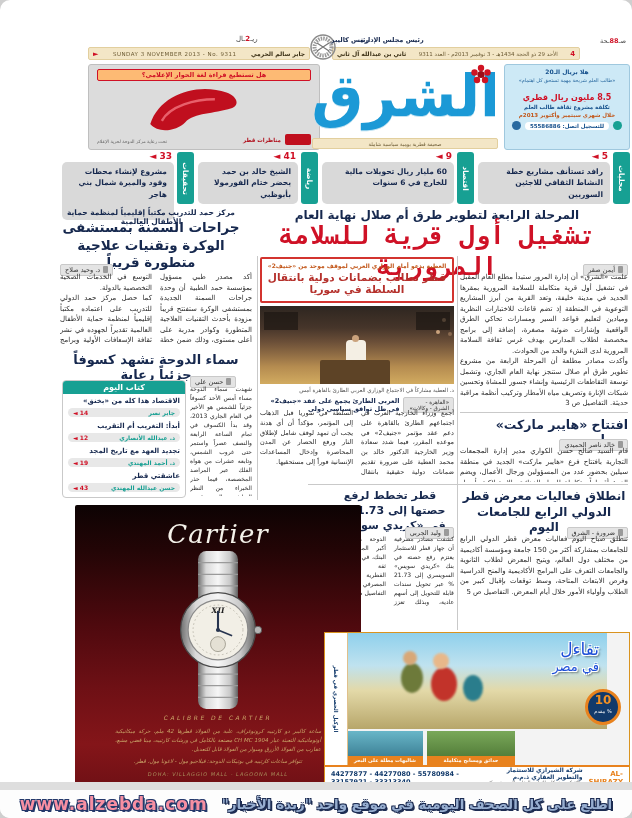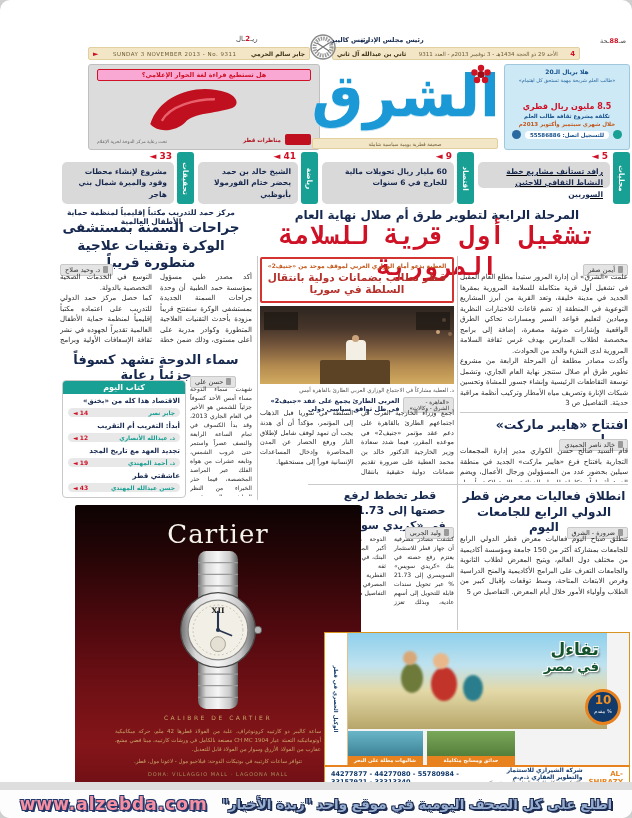--- a/index.html
+++ b/index.html
@@ -37,21 +37,21 @@
   .crowd{position:absolute;width:4px;height:4px;border-radius:50%;background:#caa27c;
     box-shadow:12px 2px 0 #8a6a50,26px -1px 0 #d8b58e,40px 3px 0 #77573f,55px 0 0 #c59a74,70px 2px 0 #94714f,86px -2px 0 #d2ad84,101px 1px 0 #7d5c41,116px 3px 0 #bd9670,131px 0 0 #8a664a,146px 2px 0 #d8b58e,161px -1px 0 #9a7452,176px 2px 0 #c59a74;}
   
   .cartier{background:linear-gradient(180deg,#0d0303 0%,#230506 16%,#4e090e 42%,#6e1015 64%,#841519 84%,#6e1015 100%);border-radius:2px;overflow:hidden;}
   .gold{color:#caa468;}
   
   .travel{background:#f3f3f3;border:1px solid #d9931f;overflow:hidden;}
   .travel .scene{position:absolute;background:linear-gradient(180deg,#8fd0ec 0%,#bfe2ef 34%,#e3d9a8 60%,#b7a66a 100%);overflow:hidden;}
   .blob{position:absolute;border-radius:50%;filter:blur(1px);}
   .orange-strip{position:absolute;background:#e8821e;color:#fff;font-size:5px;font-weight:bold;text-align:center;line-height:9px;}
-  .outline-orange{color:#14532d;font-weight:bold;text-shadow:1px 1px 0 #fff,-1px 1px 0 #fff,1px -1px 0 #fff,-1px -1px 0 #fff,2px 2px 2px rgba(0,0,0,.5);}
+  .outline-orange{color:#1d4ed8;font-weight:normal;text-shadow:1px 1px 0 #fff,-1px 1px 0 #fff,1px -1px 0 #fff,-1px -1px 0 #fff,2px 2px 2px rgba(0,0,0,.5);}
   
   .banner-url{font-size:17px;font-weight:bold;letter-spacing:1px;color:#f78fa2;
     text-shadow:1px 1px 0 #25396b,-1px 1px 0 #25396b,1px -1px 0 #25396b,-1px -1px 0 #25396b,2px 2px 0 #25396b;}
   .banner-ar{font-size:13.5px;font-weight:bold;color:#97aed0;
     text-shadow:1px 1px 0 #1d2c52,-1px 1px 0 #1d2c52,1px -1px 0 #1d2c52,-1px -1px 0 #1d2c52,2px 2px 0 #1d2c52;}
   .serif{font-family:"DejaVu Serif",serif;}
 </style>
 </head>
 <body>
 
@@ -79,21 +79,21 @@
   <div class="abs" style="top:35px;left:236px;font-size:7px;color:#444;">
     <span>ريـ</span><span class="red bold">2</span><span>ـال</span>
   </div>
   <div class="abs beige" style="top:47px;left:88px;width:212px;height:11px;justify-content:space-between;flex-direction:row-reverse;">
     <span class="red bold" style="font-size:7px;">►</span>
     <span style="letter-spacing:.5px;">SUNDAY 3 NOVEMBER 2013 - No. 9311</span>
     <span class="bold" style="color:#3a2f14;font-size:6px;">جابر سالم الحرمي</span>
   </div>
 
   <div class="abs" style="top:64px;right:312px;left:88px;height:84px;background:#dcdcdc;border:1px solid #bfbfbf;border-radius:3px;overflow:hidden;">
-    <div class="abs" style="top:4px;left:8px;right:8px;background:#f9a8d4;border:1px solid #d01126;border-radius:2px;text-align:center;font-size:6.5px;font-weight:bold;color:#d01126;padding:1px 0;">هل تستطيع قراءة لغة الحوار الإعلامي؟</div>
+    <div class="abs" style="top:4px;left:8px;right:8px;background:#fdba74;border:1px solid #d01126;border-radius:2px;text-align:center;font-size:6.5px;font-weight:bold;color:#d01126;padding:1px 0;">هل تستطيع قراءة لغة الحوار الإعلامي؟</div>
     <div class="abs" style="top:16px;left:46px;">
       <svg width="120" height="58" viewBox="0 0 120 70">
           <path d="M6,52 C18,14 66,2 98,14 C112,19 114,30 104,33 C82,40 60,38 48,50 C38,60 16,64 6,52 Z" fill="#c00f1e"></path>
           <path d="M20,48 C30,30 60,22 84,22" stroke="#e8606b" stroke-width="3" fill="none"></path>
         </svg>
     </div>
     <div class="abs" style="bottom:4px;right:8px;display:flex;gap:4px;align-items:center;">
       <span style="width:26px;height:11px;background:#c00f1e;border-radius:2px;display:inline-block;"></span>
       <span style="font-size:5.5px;color:#b00d1a;font-weight:bold;">مناظرات قطر</span>
     </div>
@@ -115,37 +115,37 @@
         </g>
       </svg>
   </div>
   <div class="abs beige" style="top:138px;right:134px;width:176px;height:9px;justify-content:center;font-size:5px;">
       <span>صحيفة قطرية يومية سياسية شاملة</span>
     </div>
 
   <div class="abs" style="top:64px;right:2px;width:124px;height:84px;background:#cde9f6;border:1px solid #9fc8de;border-radius:3px;text-align:center;overflow:hidden;">
     <div style="font-size:6px;font-weight:bold;color:#15508c;margin-top:3px;">هلا بريال الـ20</div>
     <div style="font-size:5px;color:#2a6aa0;margin-top:2px;">«طالب العلم شريحة مهمة تستحق كل اهتمام»</div>
-    <div style="font-size:8px;font-weight:bold;color:#d01126;margin-top:19px;">8.5 مليون ريال قطري</div>
+    <div style="font-size:8px;font-weight:bold;color:#d01126;margin-top:10px;">8.5 مليون ريال قطري</div>
     <div style="font-size:5.5px;font-weight:bold;color:#15508c;margin-top:2px;">تكلفة مشروع ثقافة طالب العلم</div>
     <div style="font-size:5.5px;font-weight:bold;color:#c2571a;margin-top:2px;">خلال شهري سبتمبر وأكتوبر 2013م</div>
     <div style="margin-top:3px;display:flex;justify-content:center;gap:4px;align-items:center;">
       <span style="width:9px;height:9px;border-radius:50%;background:#17a093;display:inline-block;"></span>
       <span style="background:#fff;border-radius:6px;padding:1px 5px;font-size:5.5px;font-weight:bold;color:#15508c;">للتسجيل اتصل: 55586886</span>
       <span style="width:9px;height:9px;border-radius:50%;background:#2a6aa0;display:inline-block;"></span>
     </div>
   </div>
 
   <div>
 
     <div class="nav-tab" style="top:152px;right:2px;">
         <span>محليات</span>
       </div>
     <div class="nav-num" style="top:151px;right:24px;"><span>5</span> <span>◄</span></div>
-    <div class="nav-box" style="top:162px;right:22px;width:132px;height:26px;text-decoration:underline;">
+    <div class="nav-box" style="top:162px;right:22px;width:132px;height:42px;">
         <div class="t">رافد تستأنف مشاريع خطة النشاط الثقافي للاجئين السوريين</div>
       </div>
 
     <div class="nav-tab" style="top:152px;right:158px;">
         <span>اقتصاد</span>
       </div>
     <div class="nav-num" style="top:151px;right:180px;"><span>9</span> <span>◄</span></div>
     <div class="nav-box" style="top:162px;right:178px;width:132px;height:42px;">
         <div class="t">60 مليار ريال تحويلات مالية للخارج في 6 سنوات</div>
       </div>
@@ -155,21 +155,21 @@
       </div>
     <div class="nav-num" style="top:151px;right:336px;"><span>41</span> <span>◄</span></div>
     <div class="nav-box" style="top:162px;right:334px;width:100px;height:42px;">
         <div class="t">الشيخ خالد بن حمد يحضر ختام الفورمولا بأبوظبي</div>
       </div>
 
     <div class="nav-tab" style="top:152px;right:438px;">
         <span>تحقيقات</span>
       </div>
     <div class="nav-num" style="top:151px;right:460px;"><span>33</span> <span>◄</span></div>
-    <div class="nav-box" style="top:162px;right:458px;width:112px;height:42px;">
+    <div class="nav-box" style="top:162px;right:458px;width:112px;height:58px;">
         <div class="t">مشروع لإنشاء محطات وقود والميرة شمال بني هاجر</div>
       </div>
   </div>
 
   <div class="abs center" style="top:208px;right:2px;width:386px;font-size:12px;"><span class="kicker">المرحلة الرابعة لتطوير طرق أم صلال نهاية العام</span></div>
   <div class="abs center" style="top:221px;right:2px;width:386px;font-size:25px;font-weight:bold;color:#cf1126;font-family:Liberation Mono, monospace;"><span>تشغيل أول قرية للسلامة المرورية</span></div>
 
   <div class="abs center" style="top:208px;left:60px;width:182px;font-size:7.5px;"><span class="kicker">مركز حمد للتدريب مكتباً إقليمياً لمنظمة حماية الأطفال العالمية</span></div>
   <div class="abs center" style="top:219px;left:60px;width:182px;font-size:13.5px;font-weight:bold;color:#16284e;line-height:1.3;"><span>جراحات السمنة بمستشفى الوكرة وتقنيات علاجية متطورة قريباً</span></div>
 
@@ -266,21 +266,21 @@
     </div>
     <div class="w-item">
       <div class="wt">عاشقتي قطر</div>
       <div class="w-chip">
           <span class="au">حسن عبدالله المهندي</span>
           <span class="pg"><span>43</span> <span>◄</span></span>
         </div>
     </div>
   </div>
 
-  <div class="abs cartier" style="top:505px;left:75px;width:286px;height:285px;text-align:center;">
+  <div class="abs cartier" style="top:505px;left:75px;width:286px;height:285px;text-align:center;font-style:italic;">
     <div class="serif" style="color:#f5f2ea;font-size:26px;margin-top:14px;letter-spacing:1px;">Cartier</div>
     <div style="margin-top:2px;">
       <svg width="110" height="158" viewBox="0 0 110 190">
         <defs>
           <linearGradient id="steel" x1="0" y1="0" x2="1" y2="0">
             <stop offset="0" stop-color="#6f6f6f"></stop>
               <stop offset="0.2" stop-color="#d9d9d9"></stop>
               <stop offset="0.5" stop-color="#f6f6f6"></stop>
               <stop offset="0.8" stop-color="#c9c9c9"></stop>
               <stop offset="1" stop-color="#626262"></stop>

